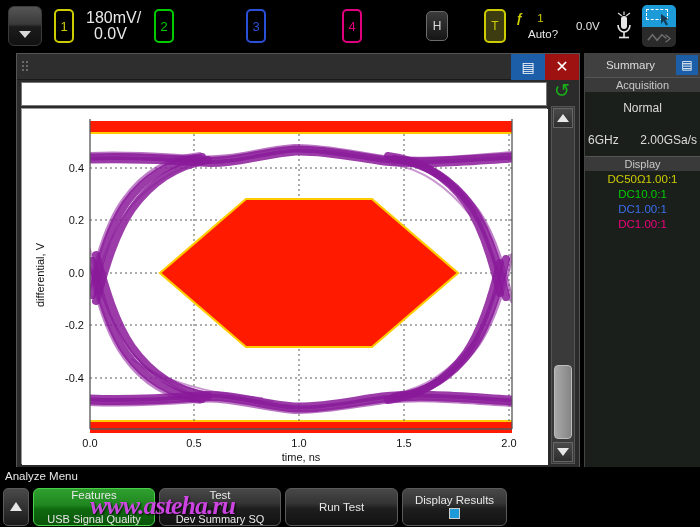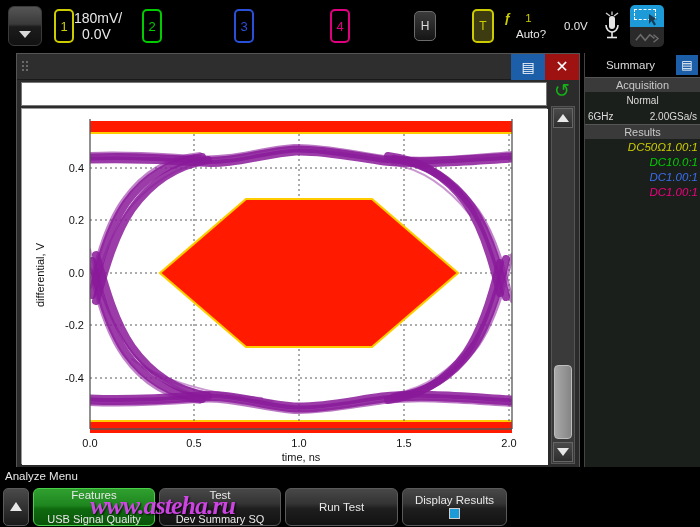--- a/index.html
+++ b/index.html
@@ -30,21 +30,21 @@
   .chbadge {
     width: 20px; height: 34px; border-radius: 5px;
     border: 2px solid #cccc00; color: #cccc00; background: #000;
     display: flex; align-items: center; justify-content: center;
     font-size: 13px; margin-left: 12px;
   }
   .chbadge.c2 { border-color:#00cc00; color:#00cc00; }
   .chbadge.c3 { border-color:#2a4fd8; color:#2a4fd8; }
   .chbadge.c4 { border-color:#e0007f; color:#e0007f; }
   .twoline {
-    color: #e8e8e8; font-size: 14px;
+    margin-left: 12px; color: #e8e8e8; font-size: 16px;
     line-height: 16px; text-align: left; min-width: 56px;
   }
   .twoline .l2 { padding-left: 8px; }
   .hbadge {
     width: 22px; height: 30px; margin-left: 10px;
     border-radius: 5px; border: 1px solid #6b6b6b; color: #dcdcdc;
     background: linear-gradient(to bottom,#3b3b3b,#151515);
     display: flex; align-items: center; justify-content: center; font-size: 12px;
   }
   .tbadge {
@@ -122,37 +122,37 @@
     position: absolute; left: 2px; top: 258px; width: 18px; height: 74px;
     background: linear-gradient(to right,#a9a9a9,#858585); border: 1px solid #bdbdbd;
     border-radius: 4px;
   }
 
   
   #rpanel {
     position: absolute; left: 584px; top: 53px; width: 116px; height: 414px;
     background: #1b1f1b; border-left: 1px solid #444;
   }
-  #rp-head { height: 24px; display: flex; align-items: center; background: #000000; }
+  #rp-head { height: 24px; display: flex; align-items: center; background: #404040; }
   #rp-title { flex: 1; text-align: center; color: #dcdcdc; font-size: 11.5px; }
   #rp-icon {
     width: 22px; height: 20px; margin-right: 2px; background: #1c5fa8;
     color: #fff; font-size: 12px; display:flex; align-items:center; justify-content:center;
   }
   .rp-sec {
     height: 15px; background: #3a3a3a; color: #c9c9c9; font-size: 11px;
     text-align: center; line-height: 15px; border-top: 1px solid #555;
   }
   .rp-row {
-    color: #dcdcdc; font-size: 10px; display: flex; padding: 8px 3px; height: 16px;
+    color: #dcdcdc; font-size: 12px; display: flex; padding: 16px 3px; height: 16px;
     align-items: center;
   }
   .rp-row.center { justify-content: center; }
   .rp-row.split { justify-content: space-between; }
-  .ch-row { display: flex; justify-content: flex-end; font-size: 11.5px; padding: 0 2px; height: 15px; align-items: center; font-style: italic; }
+  .ch-row { display: flex; justify-content: center; font-size: 11.5px; padding: 0 2px; height: 15px; align-items: center; }
   .ch1 { color: #cccc00; } .ch2 { color: #00cc00; }
   .ch3 { color: #3a6ef0; } .ch4 { color: #f0007f; }
 
   
   #analyze-label {
     position: absolute; left: 0; top: 470px; width: 700px; height: 14px;
     color: #e6e6e6; font-size: 11.5px; padding-left: 5px;
   }
   #btnbar {
     position: absolute; left: 0; top: 486px; width: 700px; height: 41px;
@@ -431,21 +431,21 @@
       <div id="rp-icon">▤</div>
     </div>
 
     <div class="rp-sec">Acquisition</div>
     <div class="rp-row center">Normal</div>
     <div class="rp-row split">
       <span>6GHz</span>
       <span>2.00GSa/s</span>
     </div>
 
-    <div class="rp-sec">Results</div>
+    <div class="rp-sec">Display</div>
 
     <div class="ch-row ch1">
       <span>DC</span>
       <span>50Ω</span>
       <span>1.00:1</span>
     </div>
     <div class="ch-row ch2">
       <span>DC</span>
       <span>10.0:1</span>
     </div>

